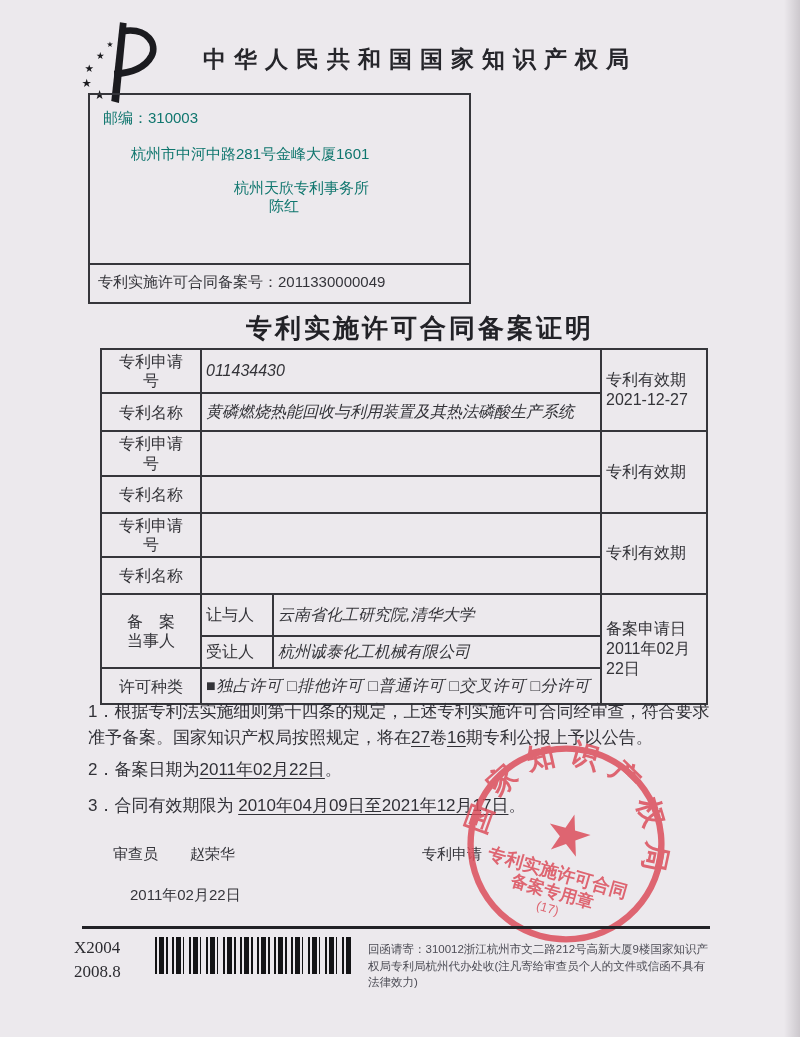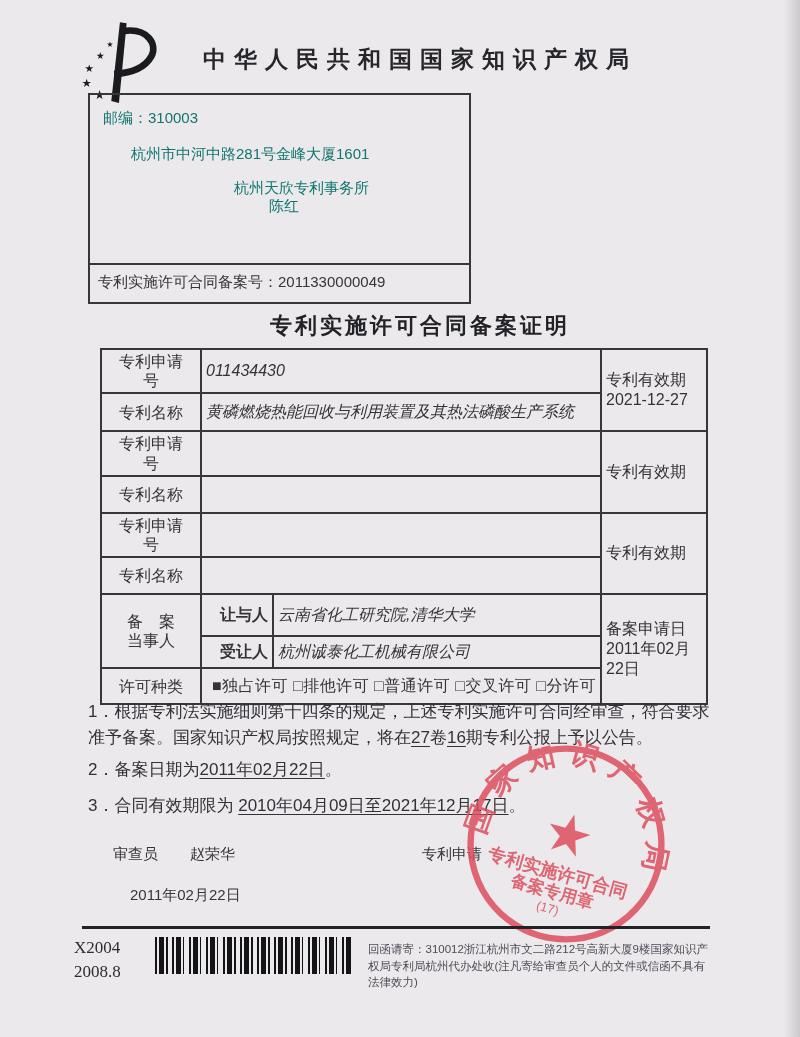--- a/index.html
+++ b/index.html
@@ -25,36 +25,36 @@
   .box{border:2px solid #36363b;}
   .addr-box{left:88px;top:93px;width:379px;height:207px;}
   .addr-line{position:absolute;font-size:15px;color:#0f766e;}
   .addr-divider{position:absolute;left:0;right:0;top:168px;height:2px;background:#36363b;}
   .record-line{position:absolute;left:8px;top:178px;font-size:15px;color:#34343a;}
   .issue-box{left:500px;top:93px;width:212px;height:207px;}
   .issue-line{position:absolute;left:13px;top:13px;font-size:15px;color:#34343a;}
   .issue-divider{position:absolute;left:0;right:0;top:173px;height:2px;background:#36363b;}
   .cert-title{
     left:40px;top:311px;width:760px;text-align:center;
-    font-size:22px;font-weight:bold;letter-spacing:3px;color:#222227;
+    font-size:26px;font-weight:bold;letter-spacing:3px;color:#222227;
   }
   table.main{
     position:absolute;left:100px;top:348px;width:606px;
     border-collapse:collapse;table-layout:fixed;
   }
   table.main td{
     border:2px solid #36363b;
     font-size:16px;color:#333338;
     padding:2px 4px;vertical-align:middle;
   }
   td.lbl{text-align:center;white-space:pre-line;line-height:1.2;}
   td.val{padding-left:12px;font-size:15.5px;font-style:italic;}
   td.side{vertical-align:top;padding:4px 2px 4px 8px;font-size:15px;line-height:1.25;}
-  td.sublbl{text-align:right;font-weight:bold;}
-  td.opts{text-align:right;font-size:15px;letter-spacing:0.5px;}
+  td.sublbl{text-align:left;}
+  td.opts{text-align:left;font-size:15px;letter-spacing:0.5px;font-style:italic;}
   .para{position:absolute;left:88px;width:628px;font-size:17px;line-height:1.55;color:#313137;}
   .uline{text-decoration:underline;text-underline-offset:3px;}
   .sig{position:absolute;font-size:15px;color:#35353b;}
   .hr-footer{position:absolute;left:82px;top:926px;width:628px;height:3px;background:#222226;}
   .formcode{position:absolute;font-family:"Liberation Serif","DejaVu Serif",serif;font-size:17px;color:#2c2c31;}
   .barcode{
     position:absolute;left:155px;top:937px;width:196px;height:37px;
     background:repeating-linear-gradient(90deg,
       #141416 0 2px, transparent 2px 4px,
       #141416 4px 9px, transparent 9px 11px,

